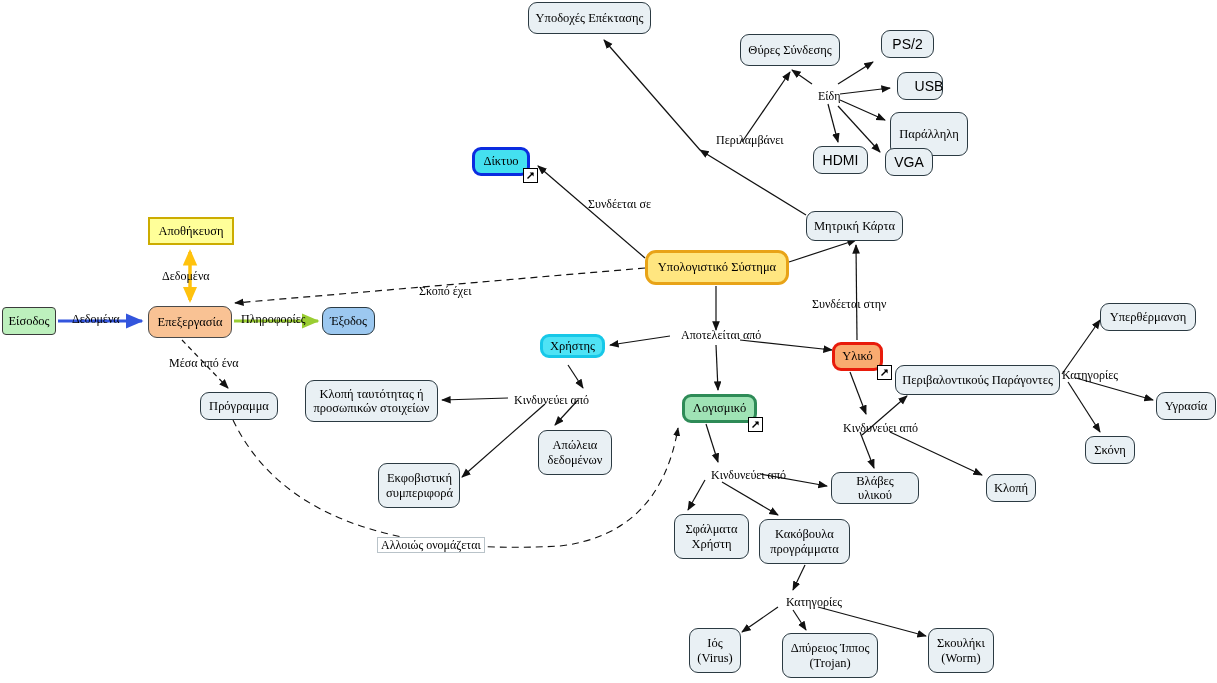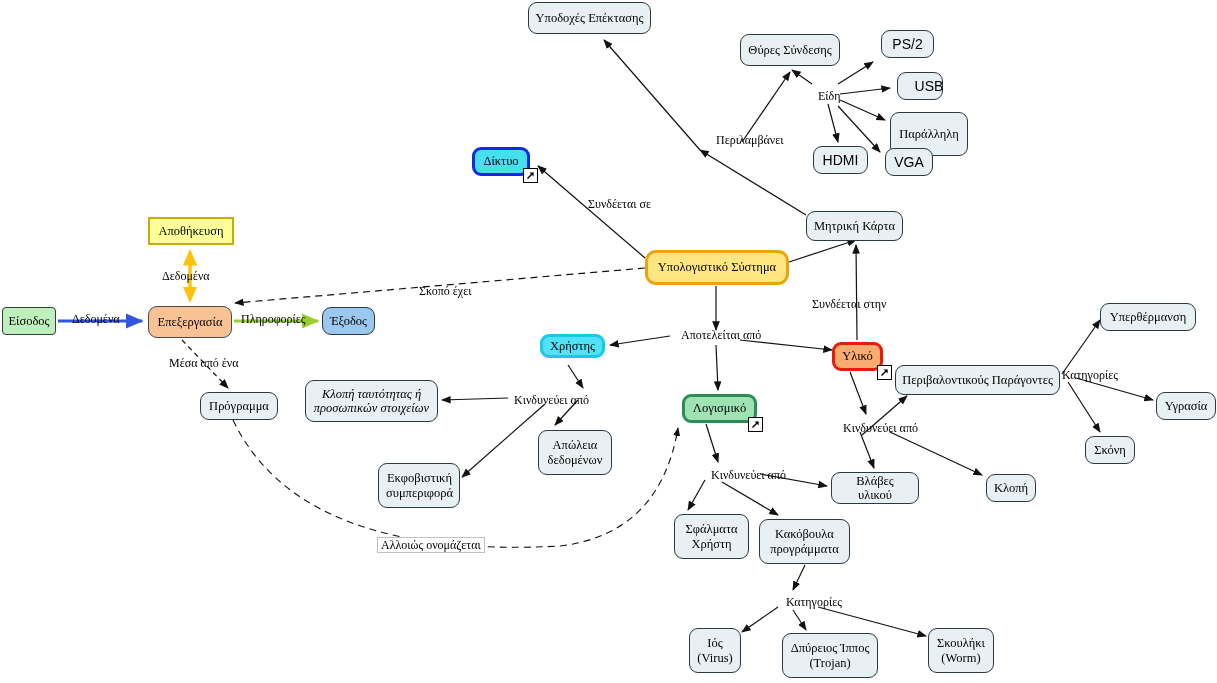--- a/index.html
+++ b/index.html
@@ -177,21 +177,21 @@
       </div>
       <div class="node plain" style="left: 1156px; top: 392px; width: 60px; height: 28px;">
         <span class="lbl">Υγρασία</span>
       </div>
       <div class="node plain" style="left: 1085px; top: 436px; width: 50px; height: 28px;">
         <span class="lbl">Σκόνη</span>
       </div>
       <div class="node plain" style="left: 200px; top: 392px; width: 78px; height: 28px;">
         <span class="lbl">Πρόγραμμα</span>
       </div>
-      <div class="node plain" style="left: 305px; top: 380px; width: 133px; height: 42px; font-style: italic;">
+      <div class="node plain" style="left: 305px; top: 380px; width: 133px; height: 42px;">
         <span class="lbl">Κλοπή ταυτότητας ή
 προσωπικών στοιχείων</span>
       </div>
       <div class="node n-software" style="left: 682px; top: 394px; width: 75px; height: 29px;">
         <span class="lbl">Λογισμικό</span>
       </div>
       <div class="node plain" style="left: 538px; top: 430px; width: 74px; height: 45px;">
         <span class="lbl">Απώλεια
 δεδομένων</span>
       </div>

